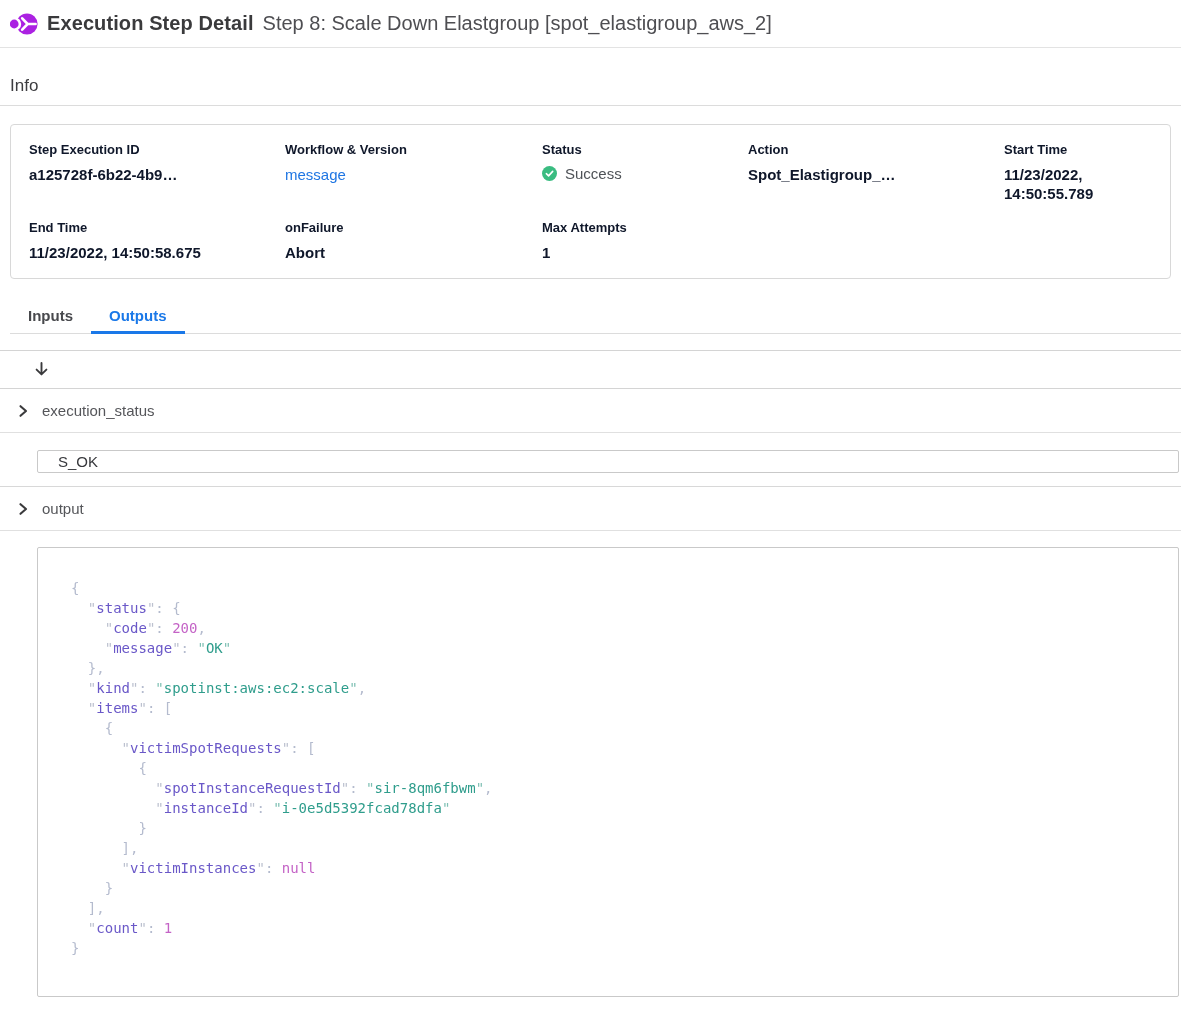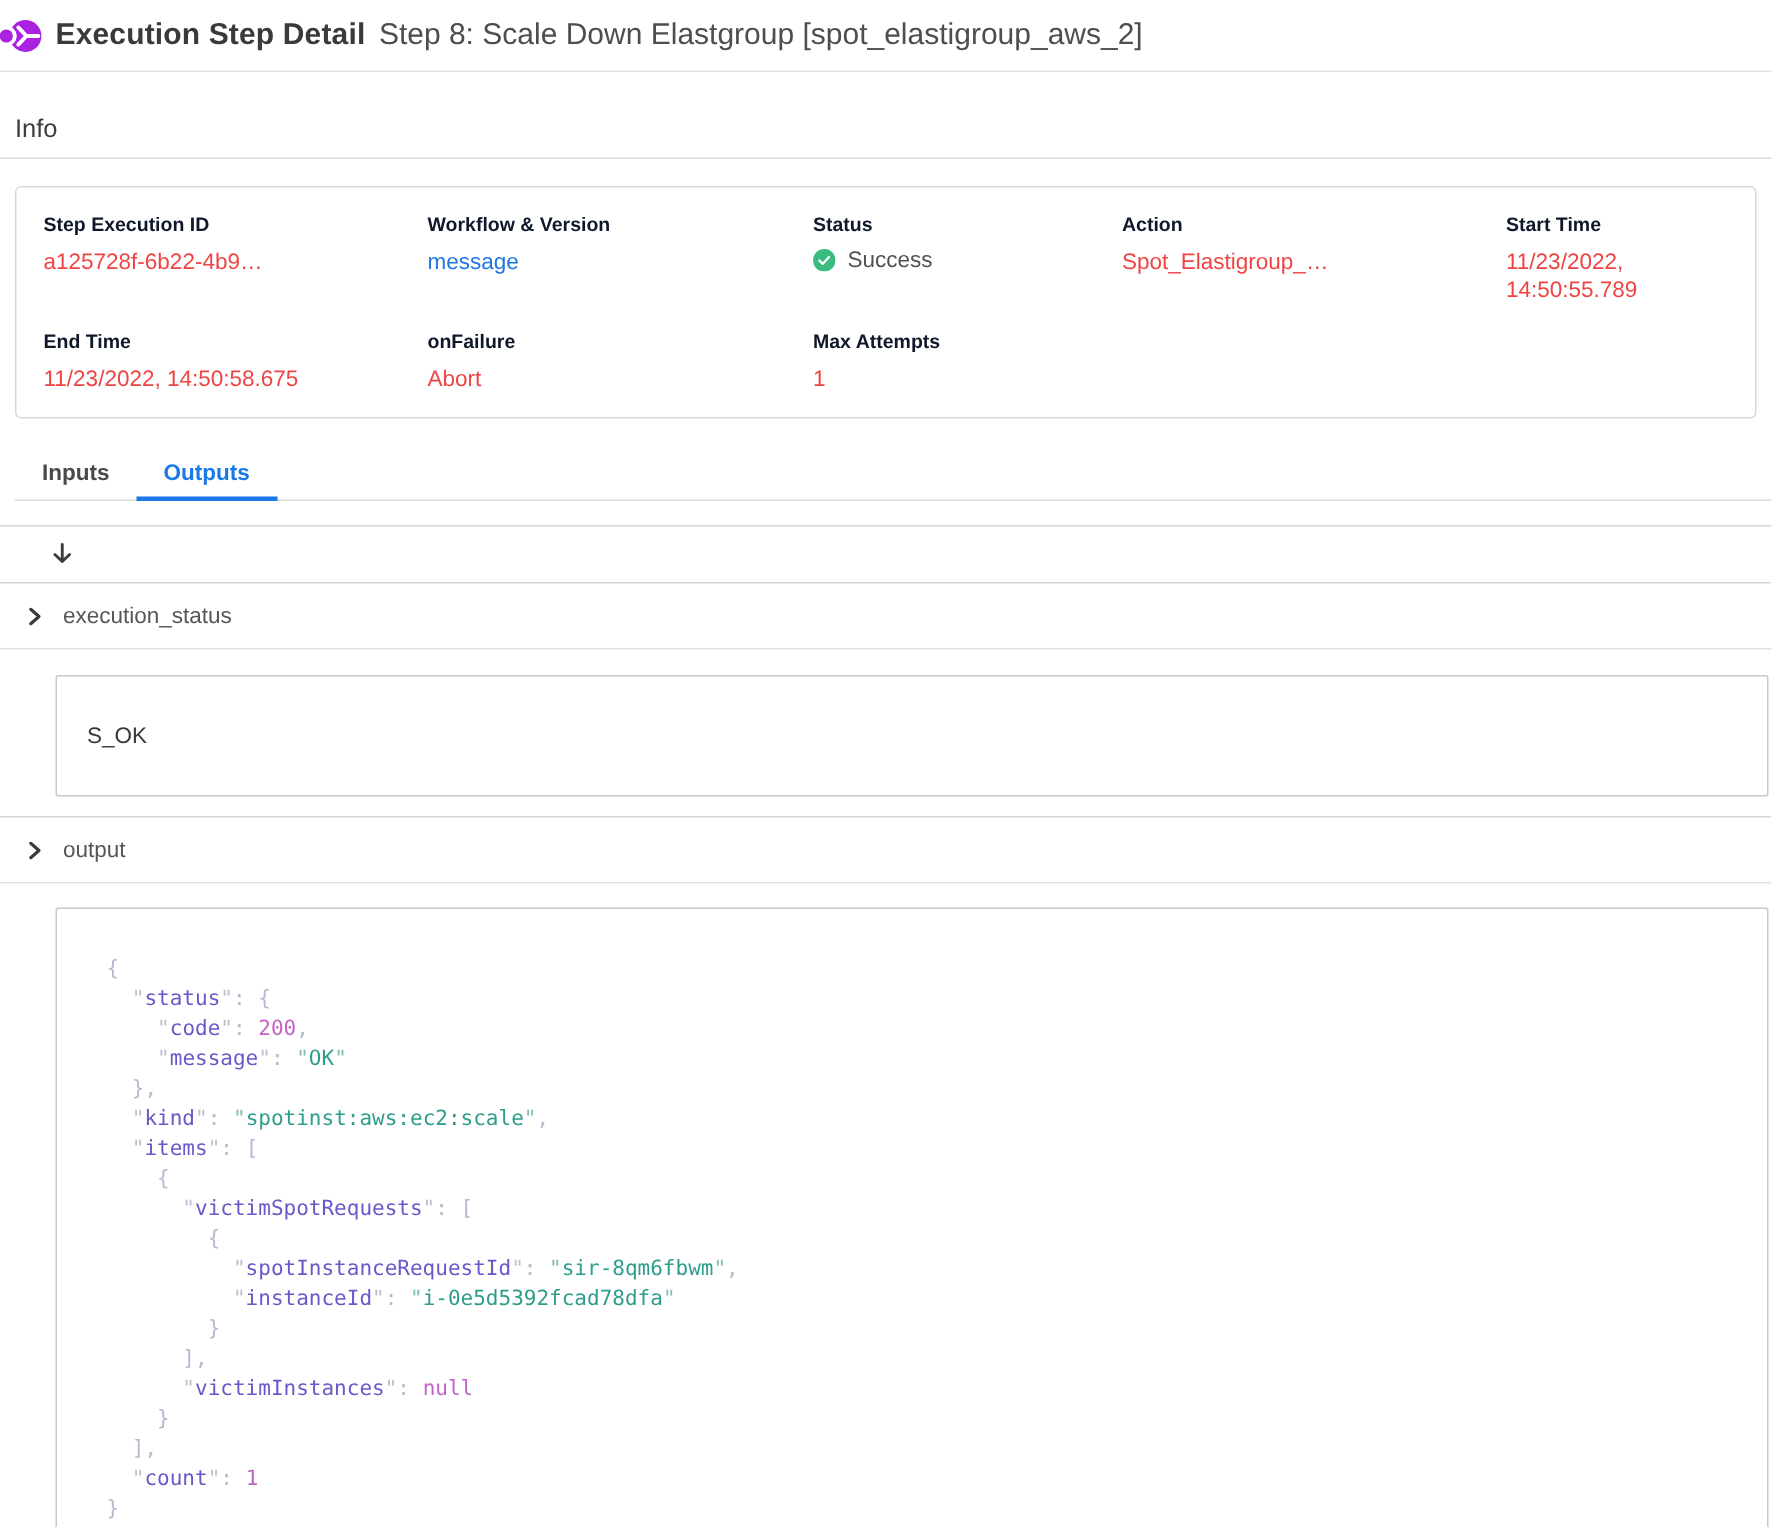--- a/index.html
+++ b/index.html
@@ -2,40 +2,40 @@
 <html><head>
 <meta charset="utf-8">
 <style>
   * { margin: 0; padding: 0; box-sizing: border-box; }
   html, body { width: 1181px; background: #ffffff; font-family: "Liberation Sans", sans-serif; }
   body { height: 1018px; overflow: hidden; }
 
   
   .top-header {
     height: 48px; display: flex; align-items: center;
-    padding-left: 0; border-bottom: 1px solid #e3e3e3; background: #fff;
+    padding-left: 10px; border-bottom: 1px solid #e3e3e3; background: #fff;
   }
   .logo { width: 28px; height: 24px; flex: 0 0 auto; }
   .page-title { margin-left: 9px; font-size: 20px; font-weight: 700; color: #3a3a3c; letter-spacing: .1px; }
   .page-subtitle { margin-left: 9px; font-size: 20px; font-weight: 400; color: #4e4e52; }
 
   
   .info-label {
     padding: 28px 0 9px 10px; font-size: 17px; color: #3d3d40;
     border-bottom: 1px solid #dcdcdc; font-weight: 400;
   }
 
   
   .info-card {
     margin: 18px 10px 0 10px; border: 1px solid #d8d8d8; border-radius: 4px;
     background: #fff; padding: 17px 0 16px 18px;
     display: grid; grid-template-columns: 256px 257px 206px 256px 1fr; row-gap: 17px;
   }
   .field-label { font-size: 13px; color: #0f172a; line-height: 15px; margin-bottom: 8px; font-weight: 700; }
-  .field-value { font-size: 15px; color: #ef4444; line-height: 19px; font-weight: 400; }
+  .field-value { font-size: 15px; color: #0f172a; line-height: 19px; font-weight: 700; }
   .field-value.link { color: #1f76e3; font-weight: 400; text-decoration: none; cursor: pointer; display: inline-block; }
   .status-value { display: flex; align-items: center; font-weight: 400; color: #4e5257; font-size: 15px; }
   .status-icon { width: 15px; height: 15px; margin-right: 8px; flex: 0 0 auto; }
 
   
   .tabs { margin: 16px 0 0 10px; border-bottom: 1px solid #dcdcdc; display: flex; text-align: center; }
   .tab {
     padding: 12px 18px 9px 18px; font-size: 15px; font-weight: 700; color: #48494d;
     cursor: pointer; position: relative;
   }
@@ -58,21 +58,21 @@
     border-bottom: 1px solid #e0e0e0; cursor: pointer;
   }
   .chevron-icon { width: 14px; height: 14px; flex: 0 0 auto; }
   .param-name { margin-left: 12px; font-size: 15px; color: #55565a; line-height: 17px; }
 
   .sep { border-top: 1px solid #d8d8d8; margin-top: 13px; }
 
   
   .value-box {
     margin: 17px 2px 0 37px; border: 1px solid #c9c9c9; border-radius: 2px;
-    padding: 30px 20px; font-size: 15px; color: #37383c; line-height: 19px; background: #fff;
+    padding: 1px 20px; font-size: 15px; color: #37383c; line-height: 19px; background: #fff;
   }
   .code-box {
     margin: 16px 2px 0 37px; border: 1px solid #c9c9c9; border-radius: 2px;
     padding: 30px 20px 38px 33px; background: #fff;
   }
   .code-pre {
     font-family: "DejaVu Sans Mono", monospace; font-size: 14px; line-height: 20px;
     white-space: pre; color: #9aa0ad;
   }
   .j-p { color: #b4bbce; }

